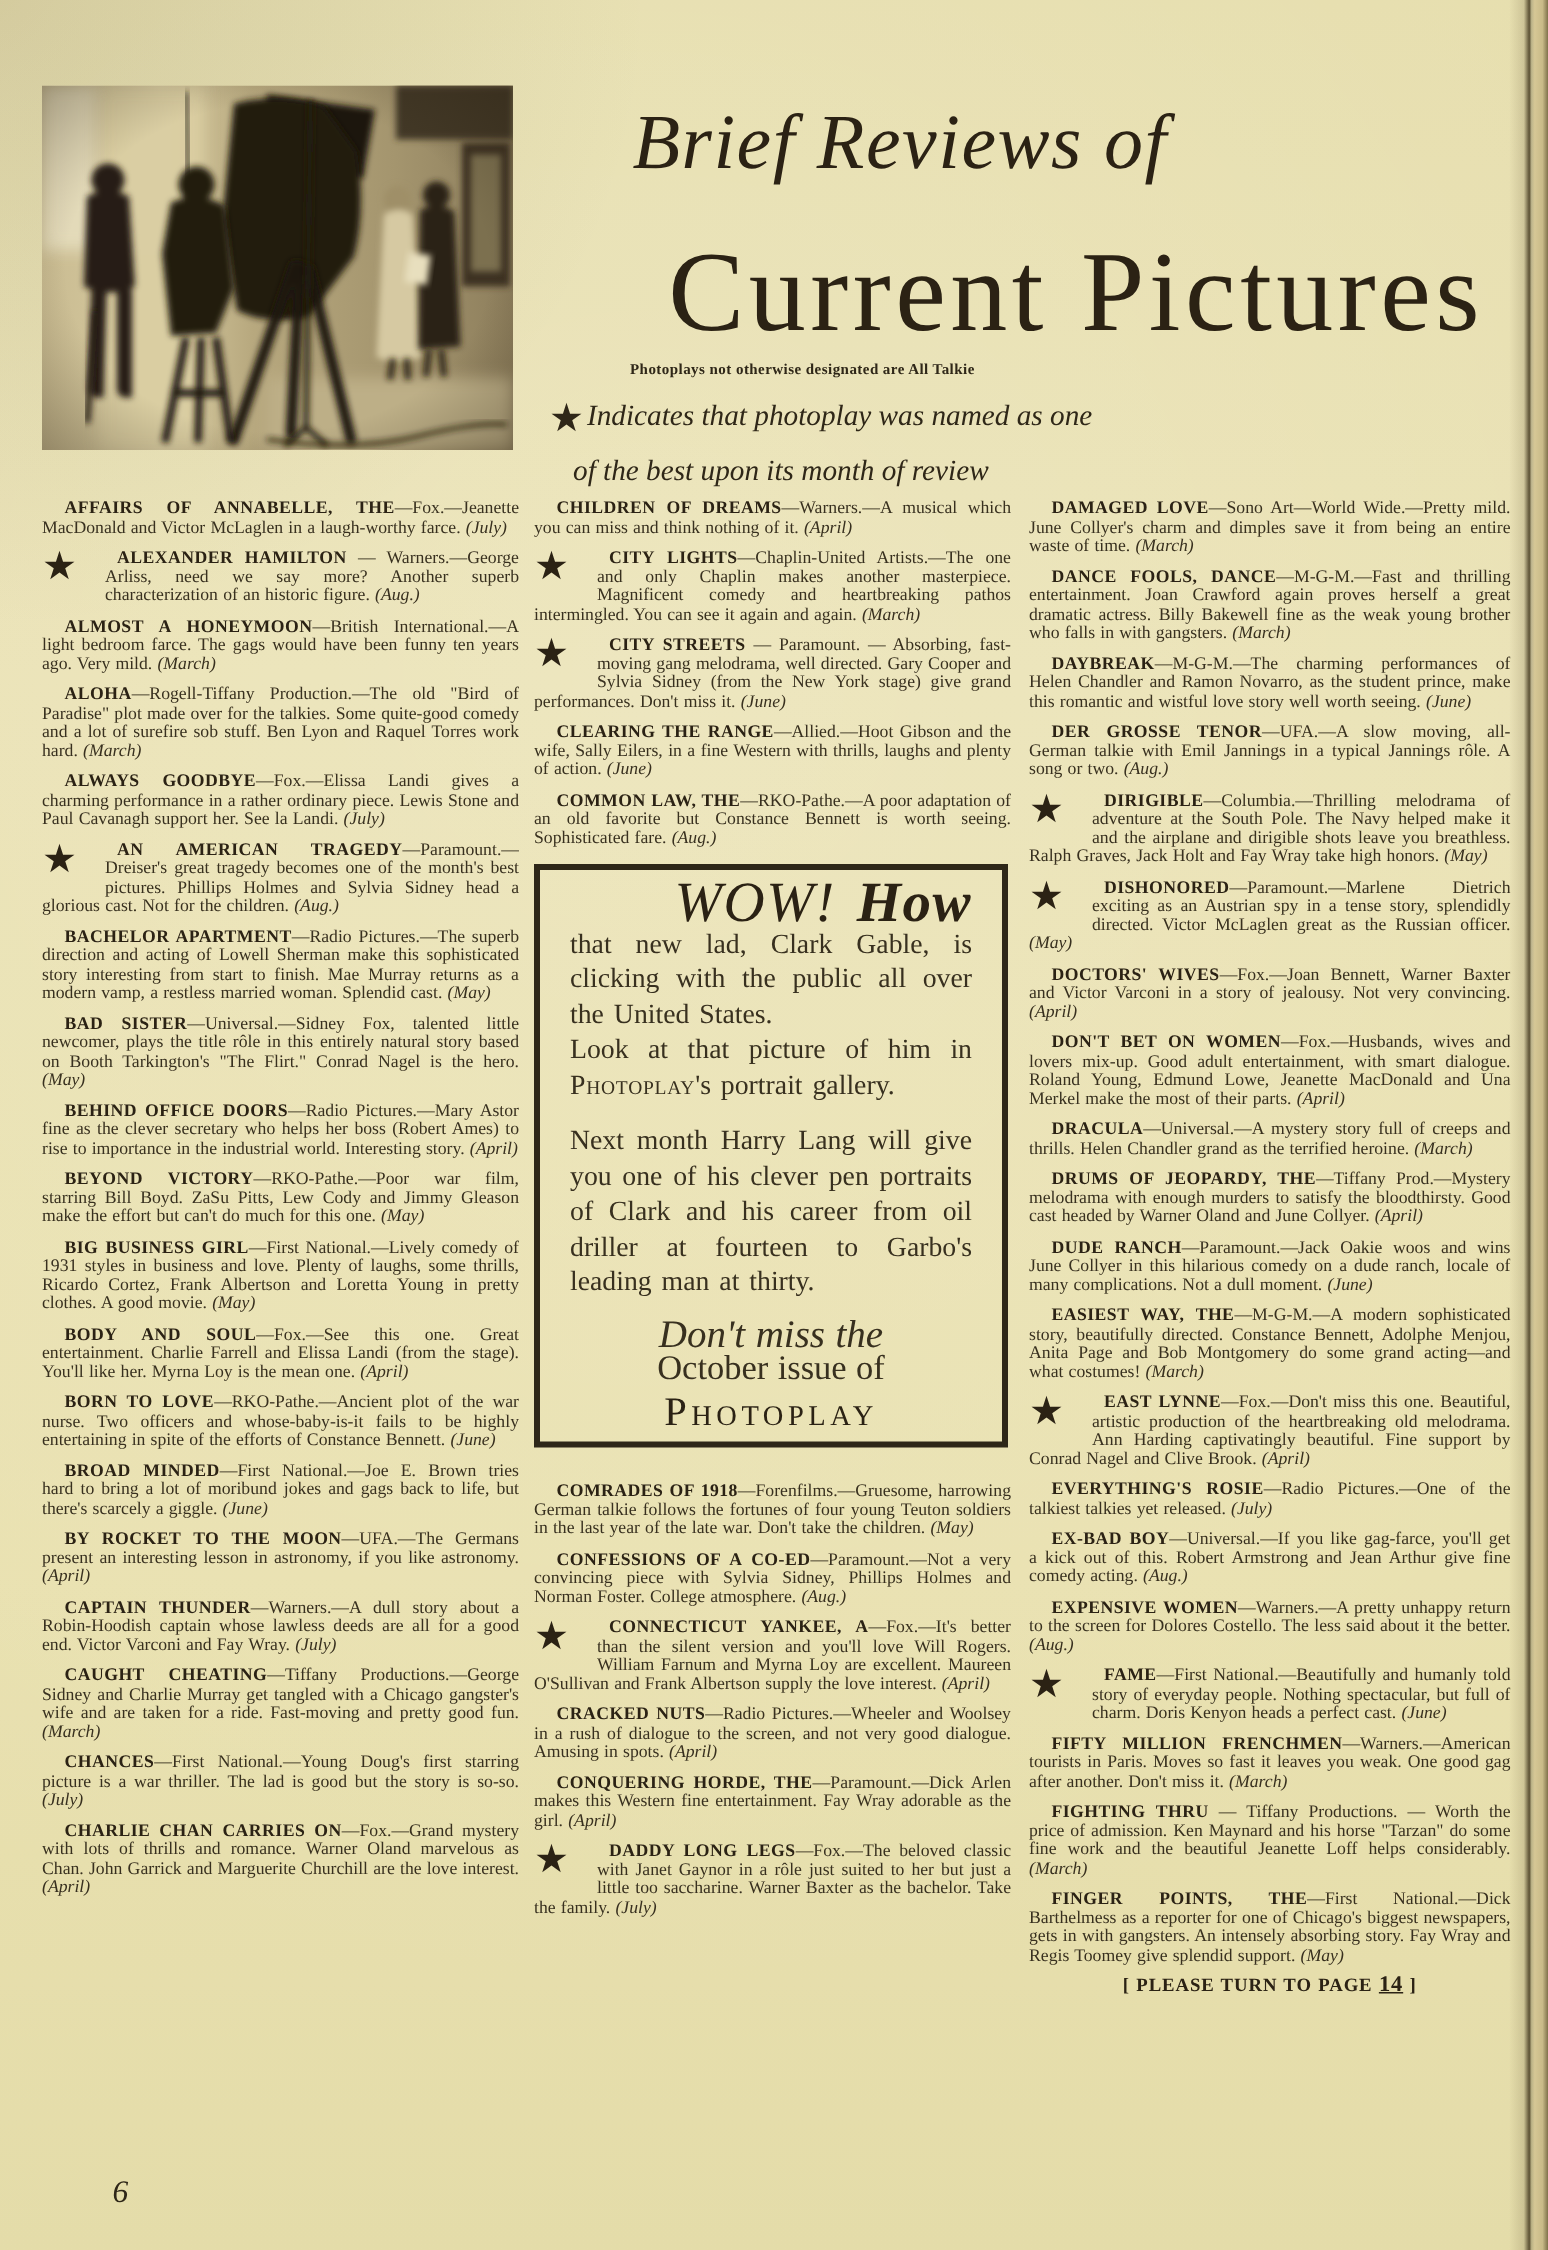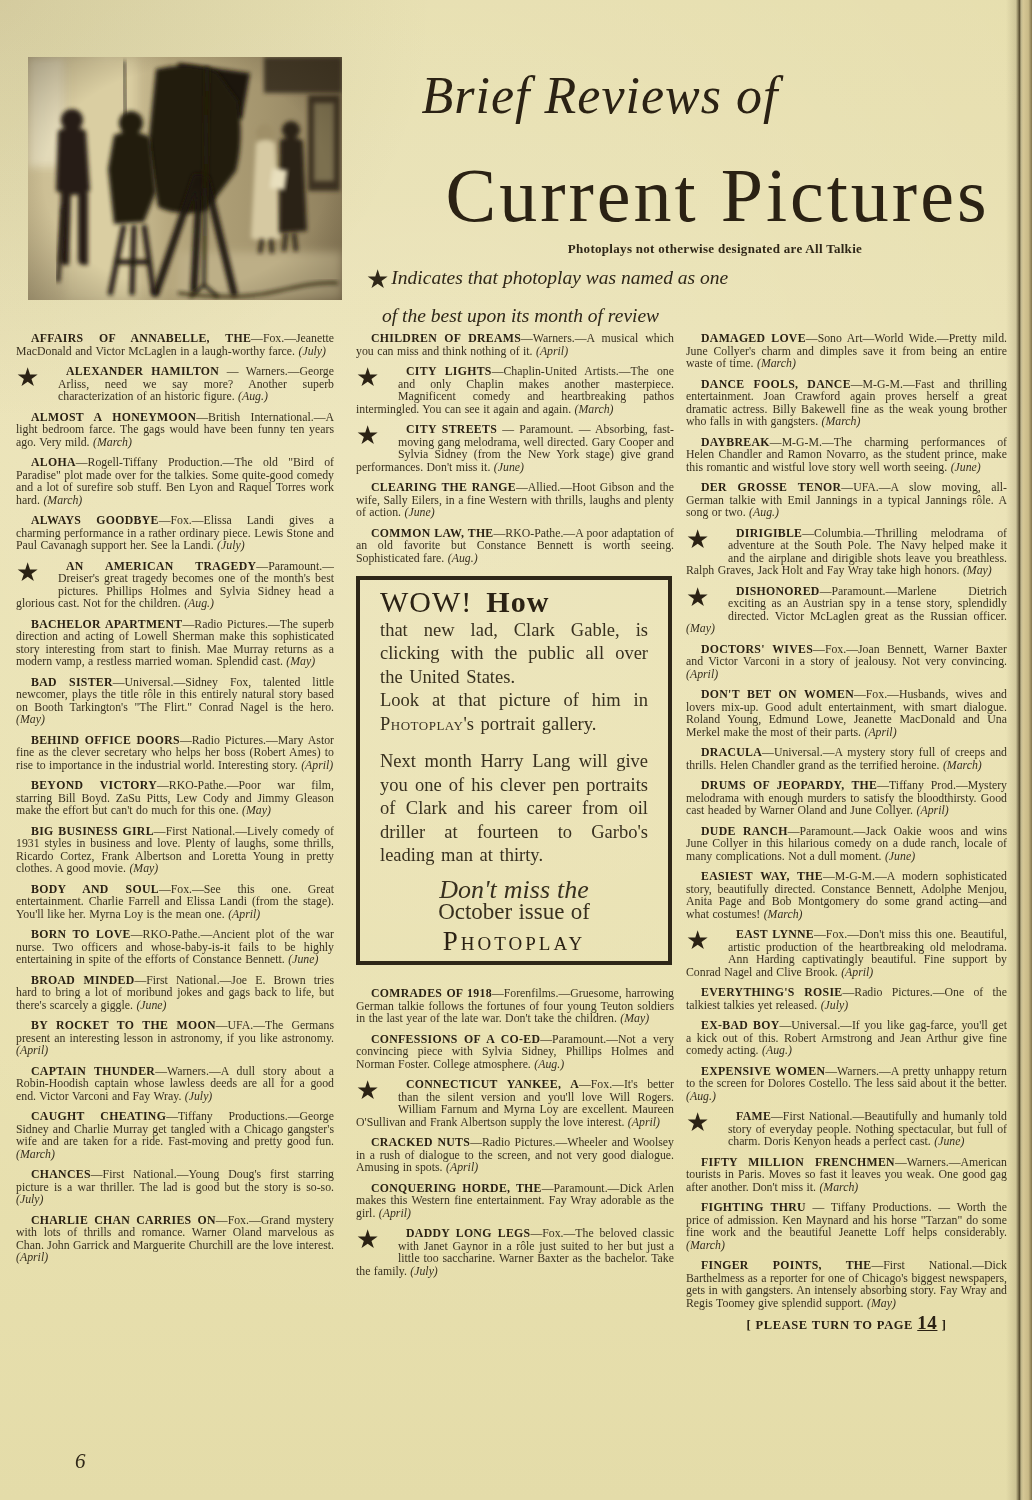--- a/index.html
+++ b/index.html
@@ -19,52 +19,52 @@
       rgba(66,55,30,0.85) 52%, rgba(66,55,30,0.25) 58%,
       rgba(213,198,148,0.95) 66%, rgba(199,184,134,0.95) 86%, rgba(110,95,58,0.85) 100%);
   }
   
   .photo{position:absolute;left:28px;top:57px;width:314px;height:243px;}
   .photo svg{display:block;width:100%;height:100%;}
   .title1{position:absolute;left:370px;top:66px;width:460px;text-align:center;white-space:nowrap;
     font-style:italic;font-size:52px;color:#2b2214;letter-spacing:1px;}
   .title2{position:absolute;left:425px;top:136px;width:585px;text-align:center;white-space:nowrap;
     font-size:76px;color:#2b2214;letter-spacing:3px;margin-top:16px;}
-  .subtitle{position:absolute;left:420px;top:241px;width:590px;text-align:center;
-    font-weight:bold;font-size:13px;letter-spacing:0.3px;color:#2f2718;}
+  .subtitle{position:absolute;left:420px;top:241px;width:590px;
+    font-weight:bold;font-size:10px;letter-spacing:0.3px;color:#2f2718;}
   .star-note{position:absolute;left:366px;top:260px;width:440px;
     font-style:italic;font-size:19.5px;line-height:36px;color:#2f2718;}
   .note-star{font-style:normal;font-size:26px;vertical-align:-4px;margin-right:2px;}
   .note-line2{margin-left:16px;}
   
   .col{position:absolute;top:332px;width:318px;height:1150px;overflow:hidden;
     font-size:11.8px;line-height:12.5px;text-align:justify;word-spacing:0.5px;}
-  #col1{left:16px;} #col2{left:356px;} #col3{left:686px;width:321px;}
+  #col1{left:28px;} #col2{left:356px;} #col3{left:686px;width:321px;}
   .entry{margin:0 0 8px;text-indent:15px;}
   .entry.starred{text-indent:8px;}
   .entry-star{float:left;width:42px;height:26px;font-size:26px;line-height:1;
     text-indent:0;margin-top:0;color:#2b2214;}
   .entry-title{font-weight:bold;letter-spacing:0.3px;color:#2b2214;}
   .entry-month{font-style:italic;}
   
   .ad-box{border:4px solid #2e2718;padding:12px 20px 14px;margin:12px 2px 22px 0;}
-  .ad-headline{margin:4px 0 10px;text-align:left;font-size:30px;
+  .ad-headline{margin:4px 0 10px;text-align:right;font-style:italic;font-size:38px;
     letter-spacing:1px;color:#2b2214;font-weight:normal;}
   .ad-headline .how{font-weight:bold;margin-left:14px;}
   .ad-para{margin:0;font-size:18.5px;line-height:23.5px;text-align:justify;word-spacing:2px;text-indent:0;}
   .ad-para-gap{margin-top:14px;}
   .brand-inline{font-variant:small-caps;letter-spacing:0.5px;}
   .ad-dont{margin:16px 0 0;text-align:center;font-style:italic;font-size:26px;}
   .ad-october{margin:10px 0 16px;text-align:center;font-size:23px;}
   .ad-brand{margin:10px 0 0;text-align:center;font-variant:small-caps;font-size:27px;letter-spacing:3px;color:#2b2214;}
   
   .page-number{position:absolute;left:75px;top:1449px;font-style:italic;font-size:21px;color:#2f2718;}
   .turn-note{margin:2px 0 0;text-align:center;font-weight:bold;font-size:12.5px;
     letter-spacing:0.6px;text-indent:0;color:#2b2214;}
-  .turn-num{font-size:19px;text-decoration:underline;}
+  .turn-num{font-size:15px;text-decoration:underline;}
 </style>
 </head>
 <body>
 
 <div class="page">
 
   <div class="photo">
     <svg viewBox="0 0 314 243" preserveAspectRatio="none">
       <defs>
         <filter id="pb" x="-20%" y="-20%" width="140%" height="140%">

